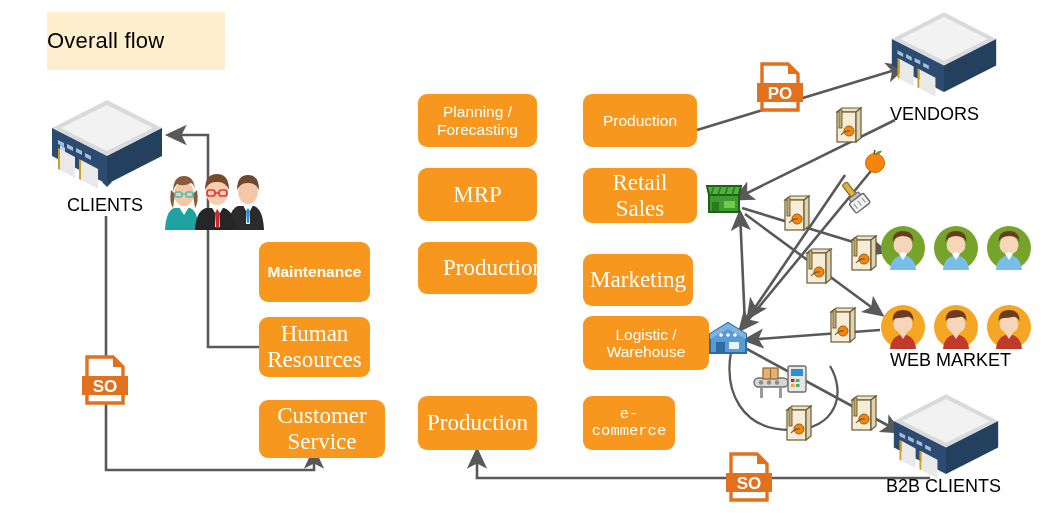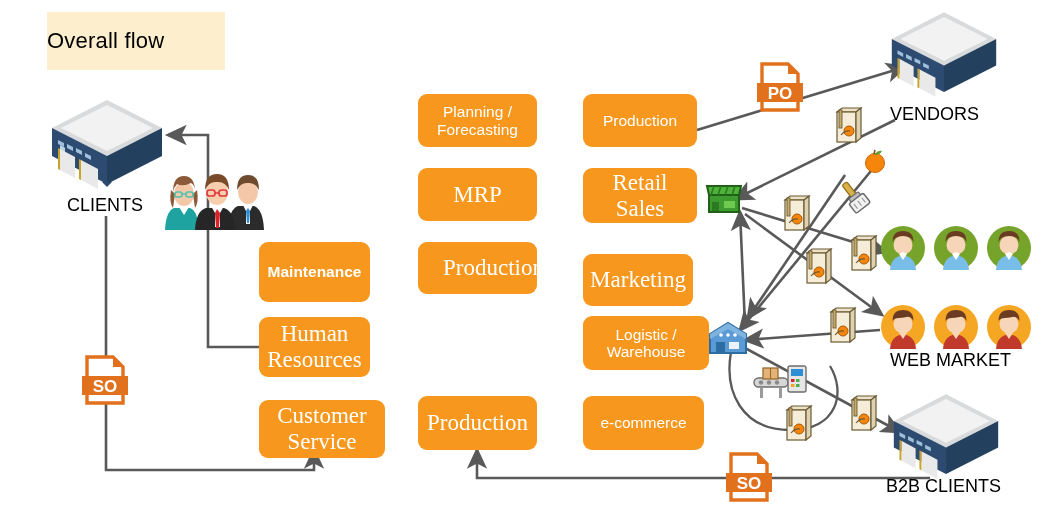--- a/index.html
+++ b/index.html
@@ -118,21 +118,21 @@
     <span style="white-space:pre-line;">Retail
 Sales</span>
   </div>
   <div class="obox t17" style="left:583px;top:242px;width:110px;height:52px;margin-top:12px;">
     <span>Marketing</span>
   </div>
   <div class="obox t15" style="left:583px;top:316px;width:126px;height:54px;white-space:pre-line;">
     <span style="white-space:pre-line;">Logistic /
 Warehouse</span>
   </div>
-  <div class="obox t15" style="left:583px;top:396px;width:121px;height:54px;">
+  <div class="obox t15" style="left:583px;top:396px;width:92px;height:54px;font-family:Liberation Mono, monospace;">
     <span>e-commerce</span>
   </div>
 
   <div class="icon" style="left:48px;top:96px;">
     <svg width="118" height="100" viewBox="0 0 118 100">
       <polygon points="59,4 114,32 59,60 4,32" fill="#D9DADB"></polygon>
       <polygon points="59,9 105,32 59,55 13,32" fill="#F2F2F2"></polygon>
       <polygon points="4,32 59,60 59,88 4,60" fill="#2D4A70"></polygon>
       <polygon points="59,60 114,32 114,60 59,88" fill="#24405F"></polygon>
       <rect x="12" y="43" width="5" height="5" fill="#BFD3E6" transform="skewY(27)"></rect>

